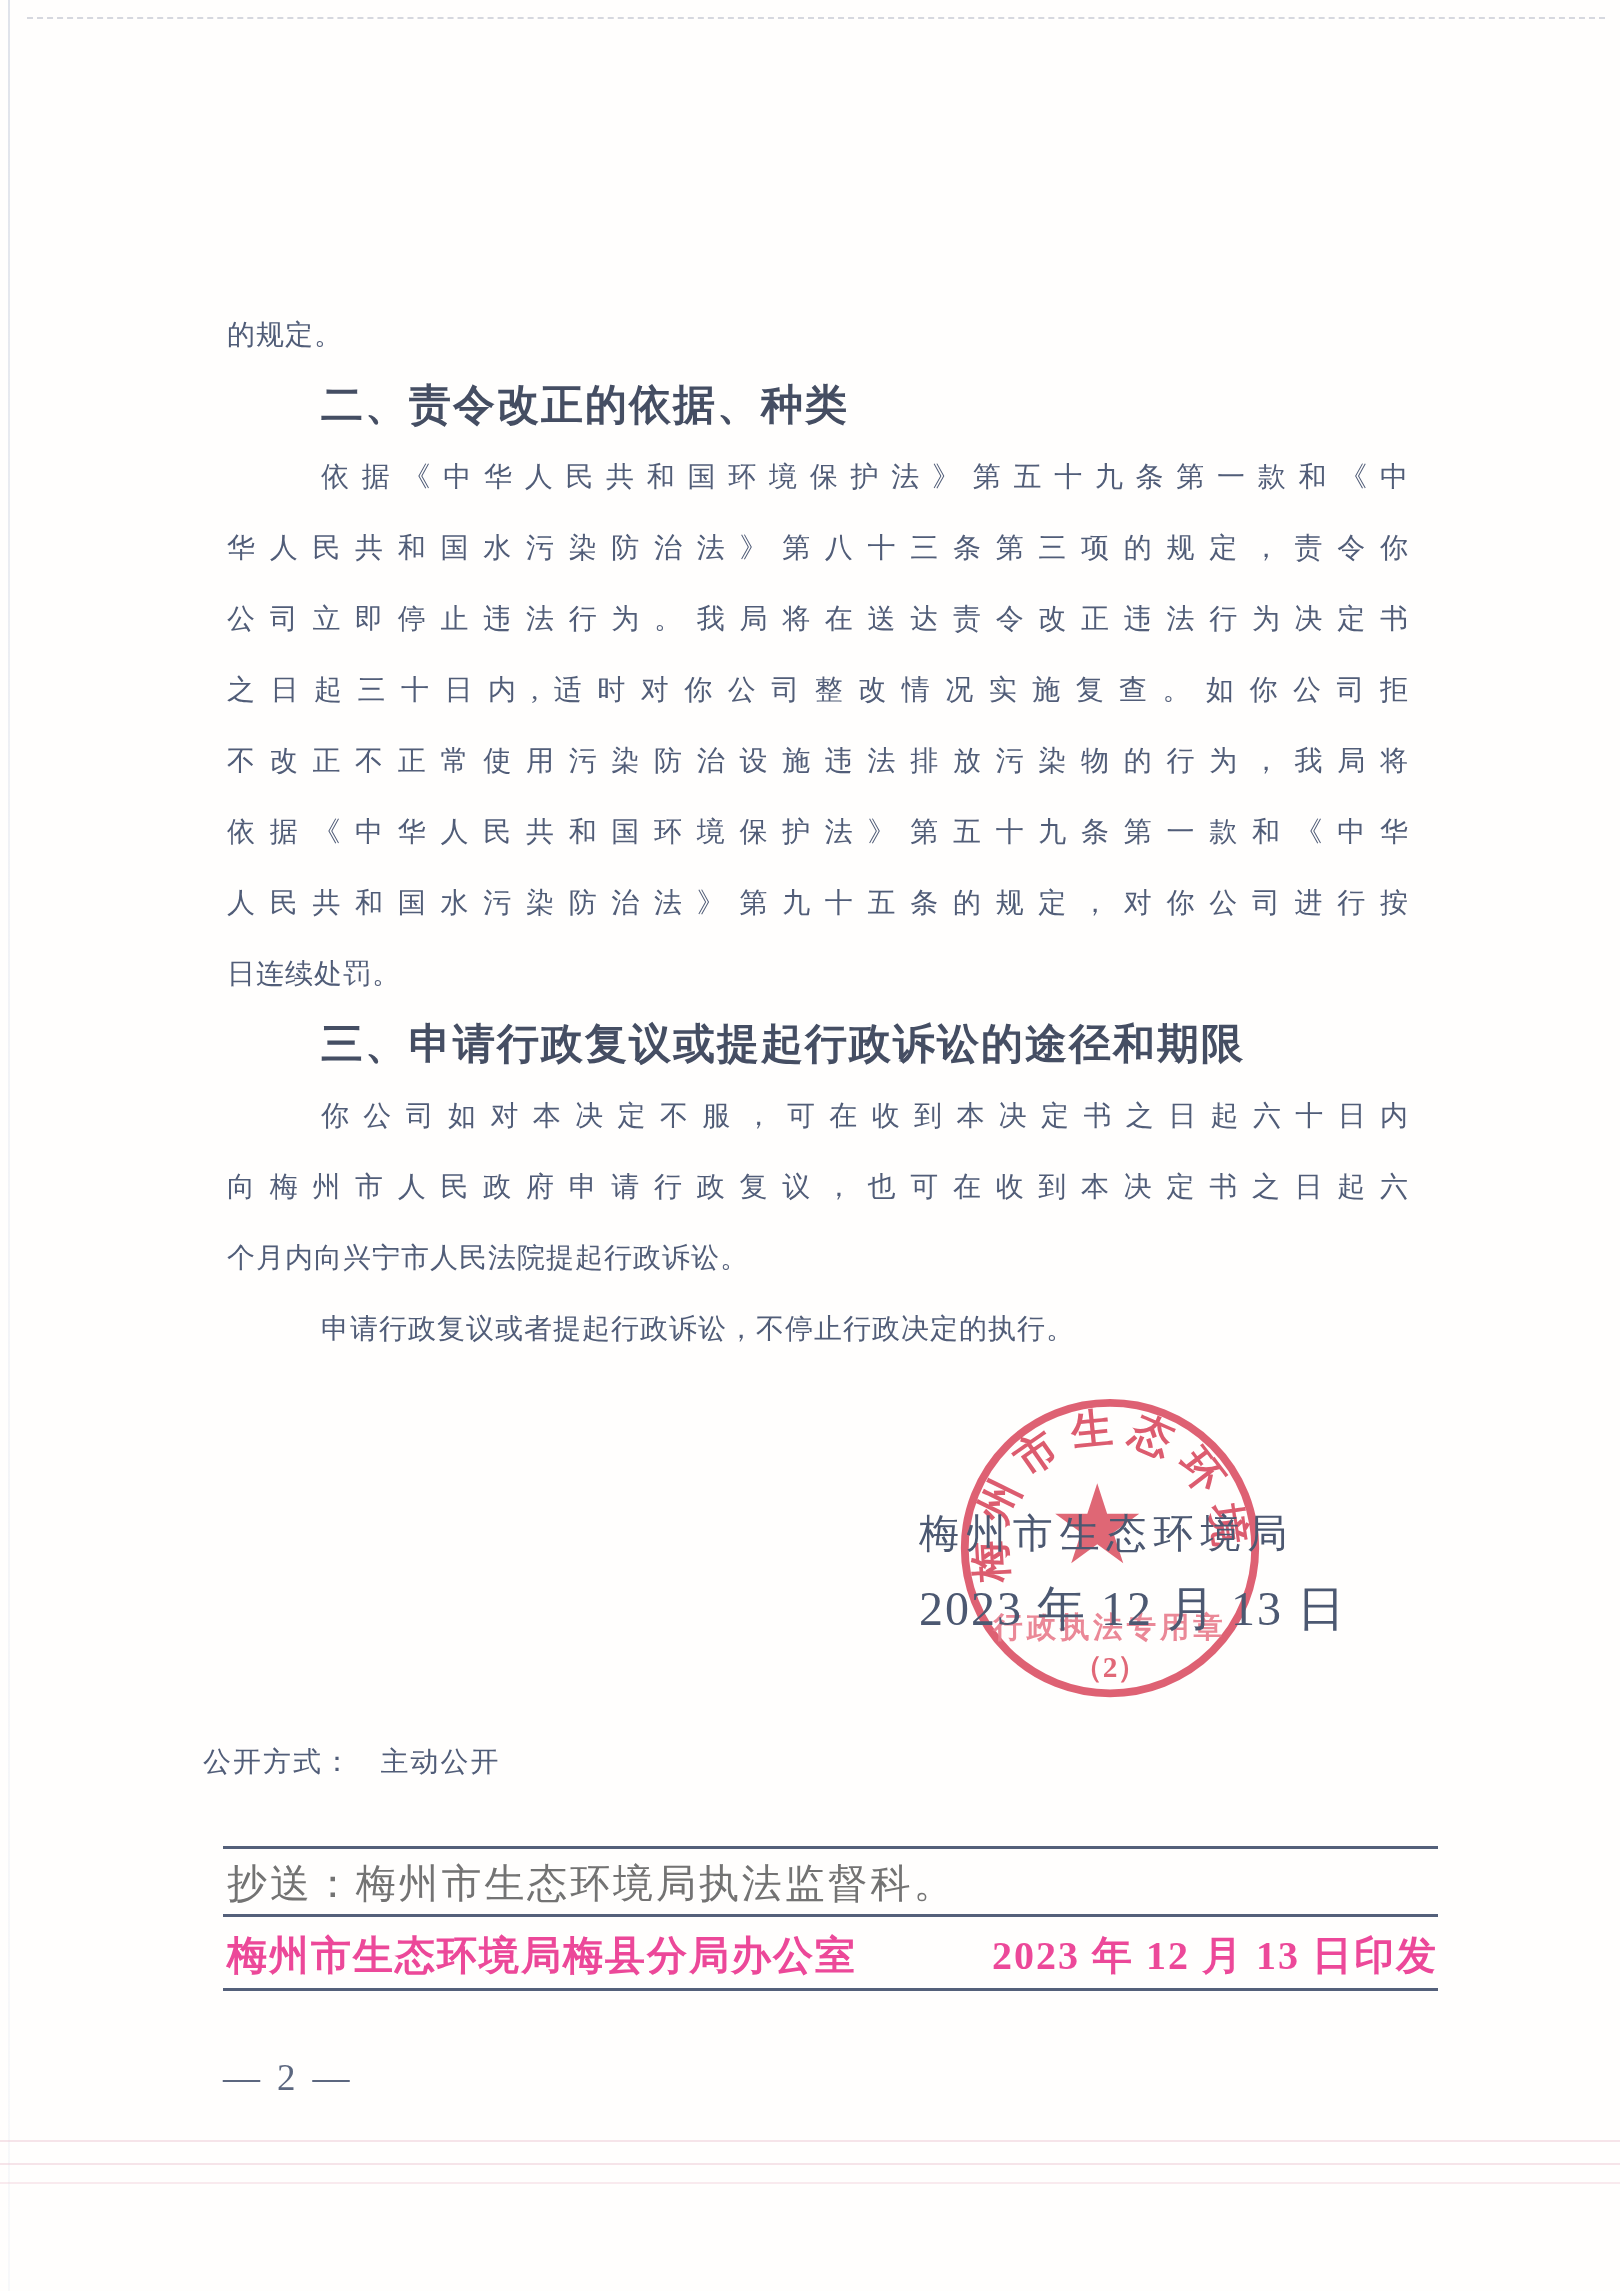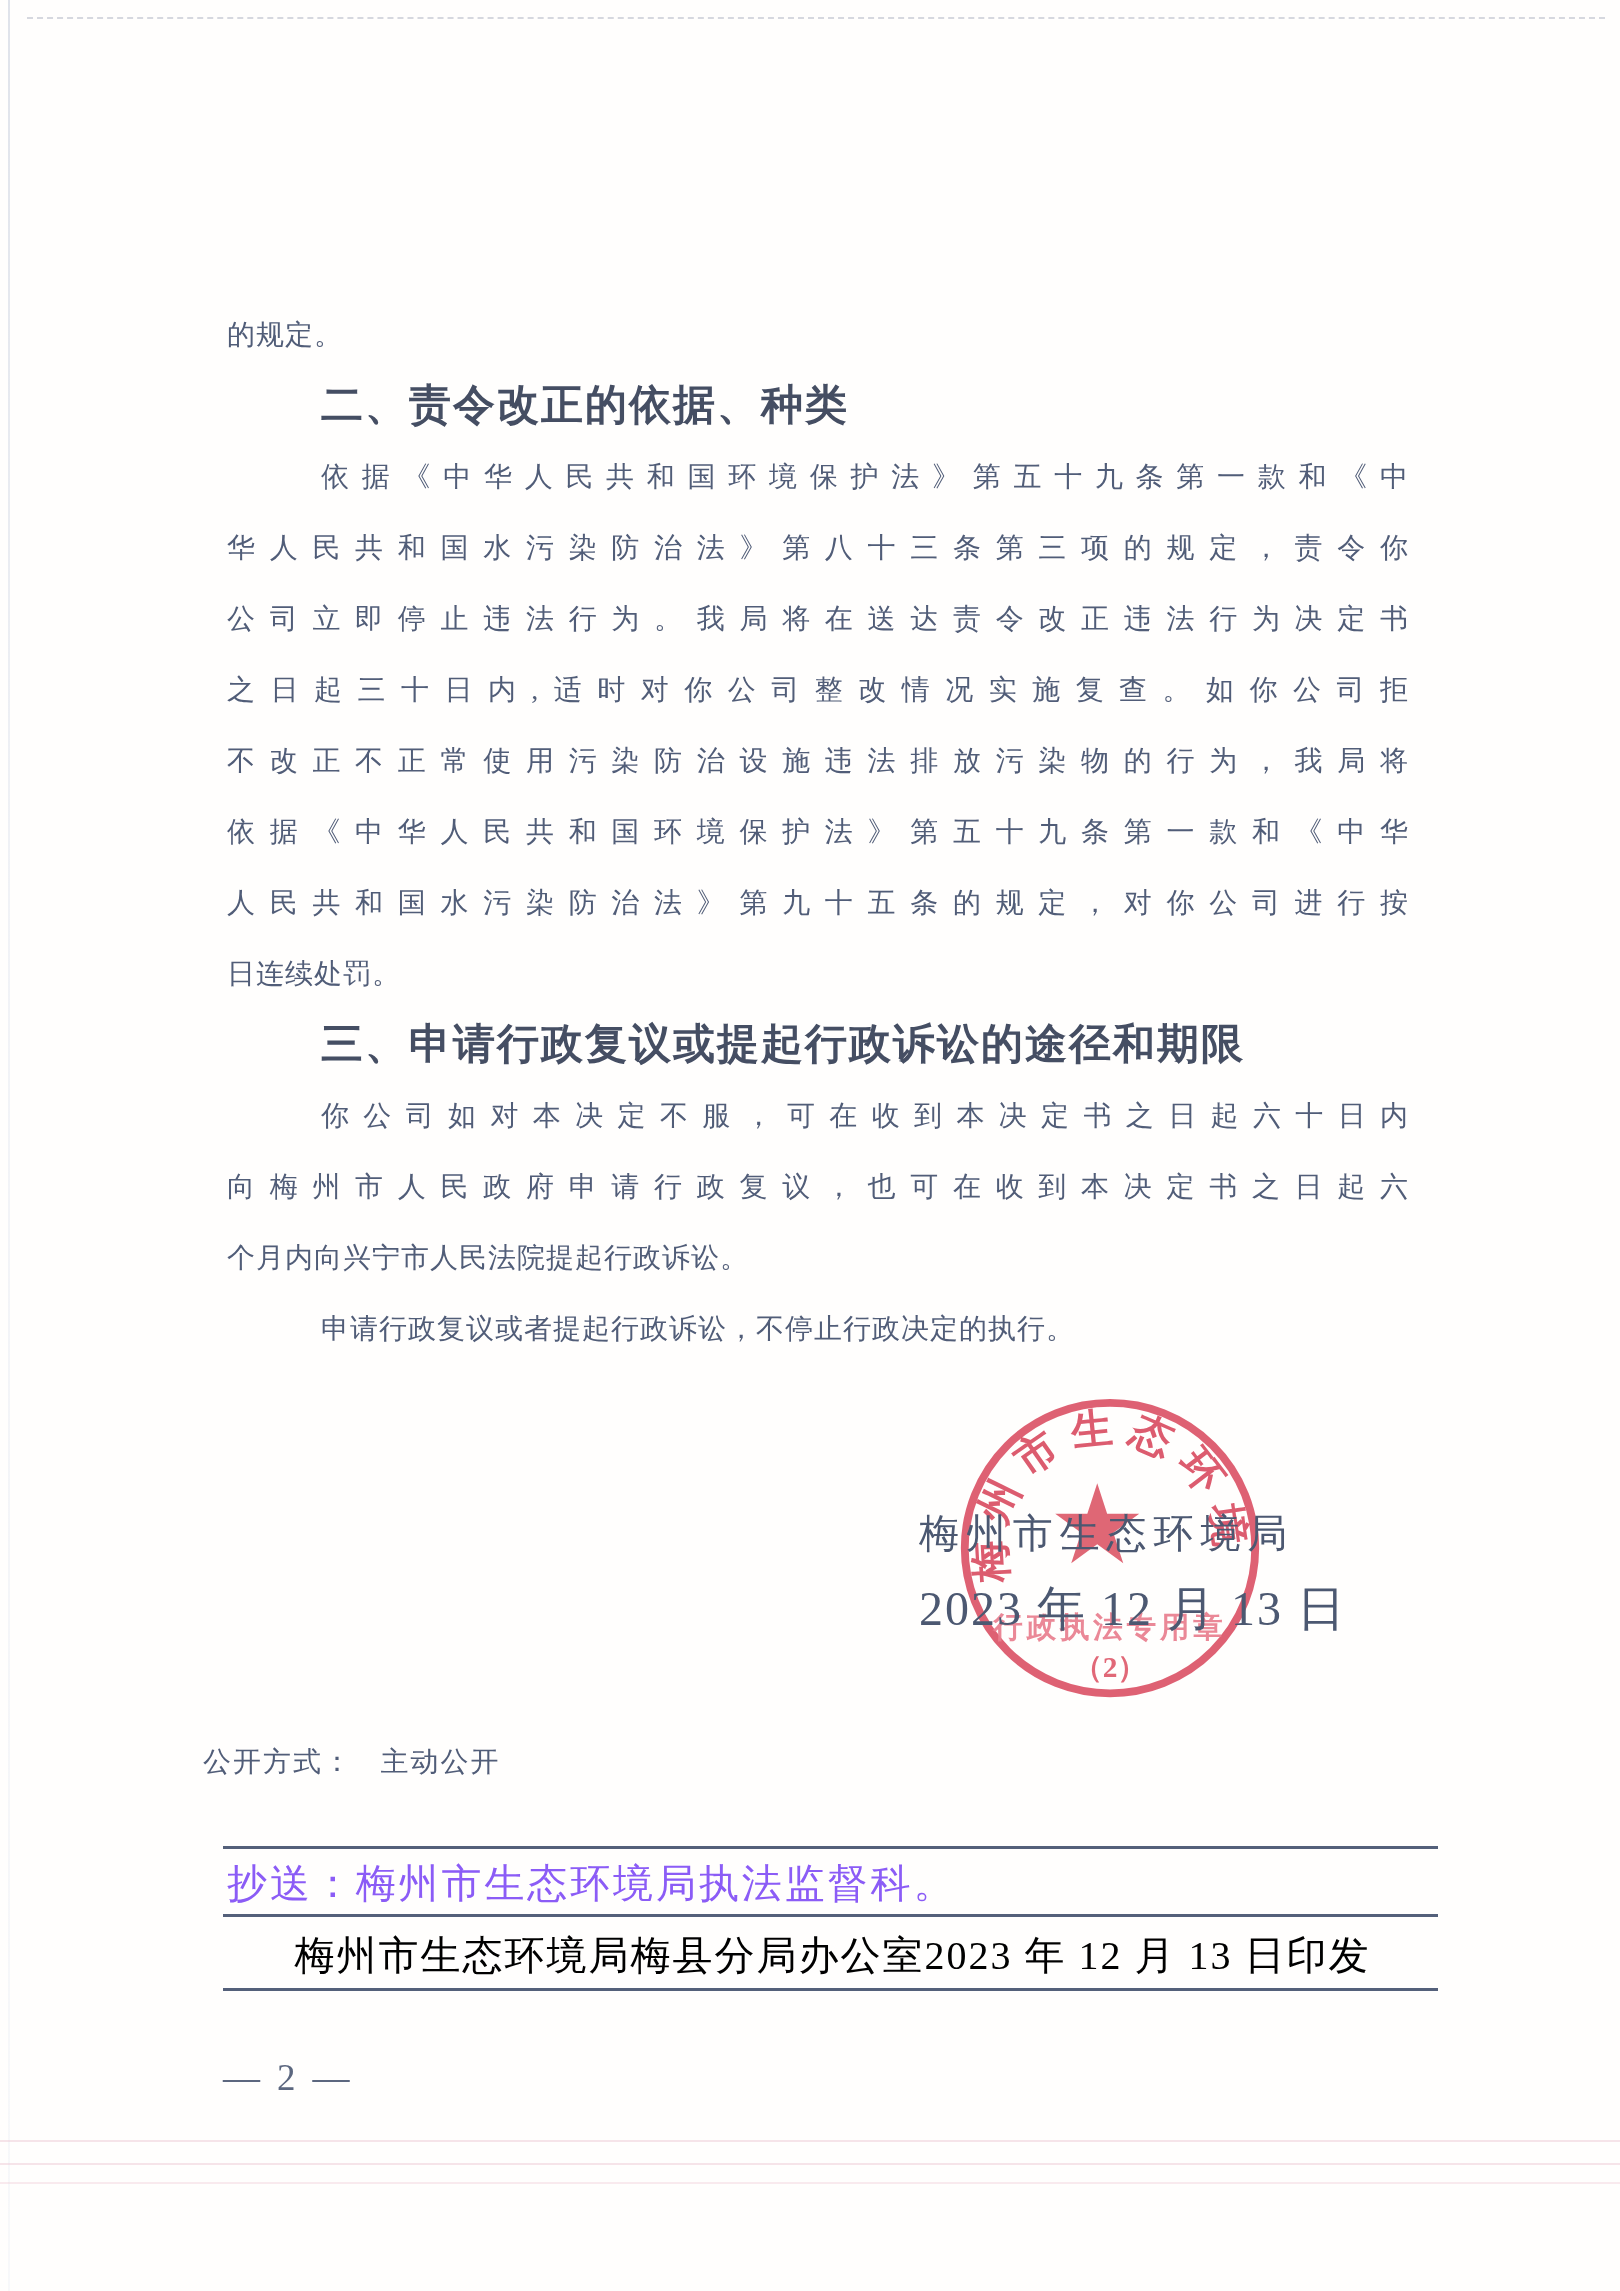--- a/index.html
+++ b/index.html
@@ -46,25 +46,25 @@
   }
   .disclosure .gap{display:inline-block;width:27.4px;}
 
   
   .rule{position:absolute;left:223px;width:1215px;height:2.9px;background:#54607a;}
   .rule-1{top:1846px;}
   .rule-2{top:1914px;}
   .rule-3{top:1988px;}
   .cc-line{
     position:absolute;left:227px;top:1858px;width:1211px;height:51px;line-height:51px;
-    font-size:40px;letter-spacing:2.9px;color:#8b5cf6;white-space:nowrap;
+    font-size:40px;letter-spacing:2.9px;color:#737373;white-space:nowrap;
   }
   .issuer-row{
     position:absolute;left:227px;top:1929px;width:1211px;height:54px;line-height:54px;
-    display:flex;justify-content:center;font-size:40px;color:#000000;
+    display:flex;justify-content:space-between;font-size:40px;color:#ec4899;font-weight:bold;
   }
   .issuer-row span{white-space:nowrap;letter-spacing:2px;}
   .page-number{
     position:absolute;left:223px;top:2056px;font-size:37px;color:#5c677f;
     letter-spacing:3.9px;white-space:nowrap;
   }
 </style>
 </head>
 <body>
 

